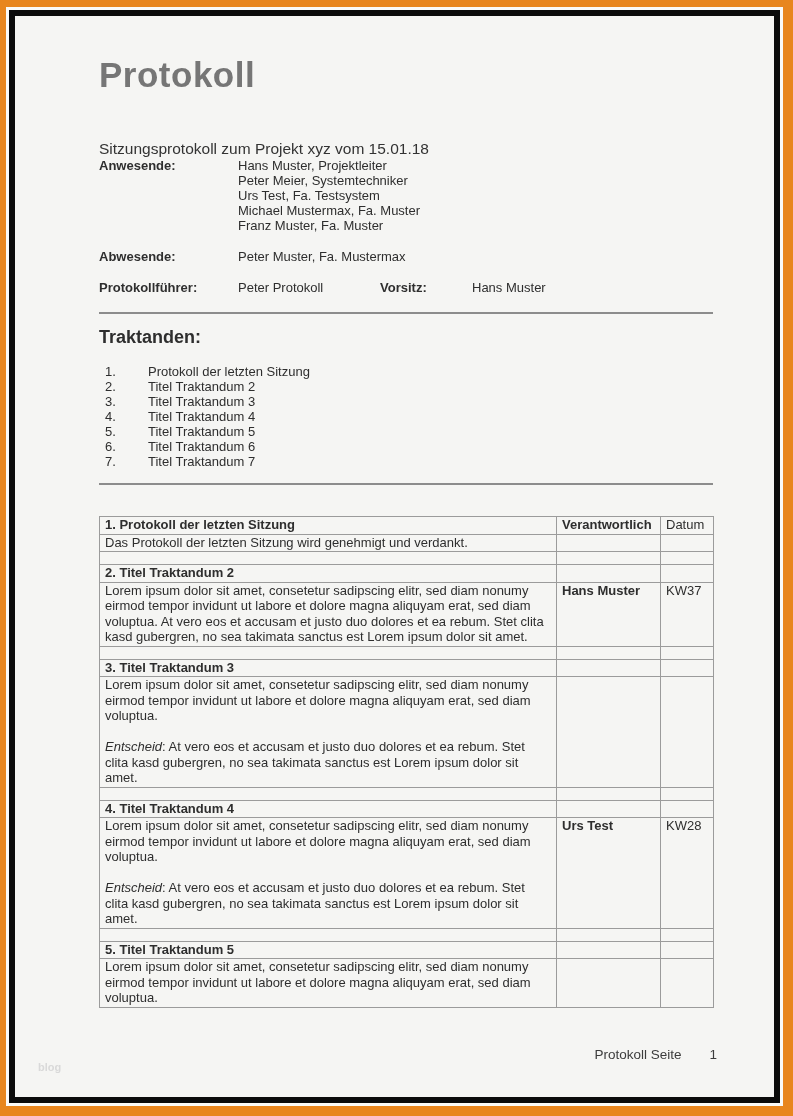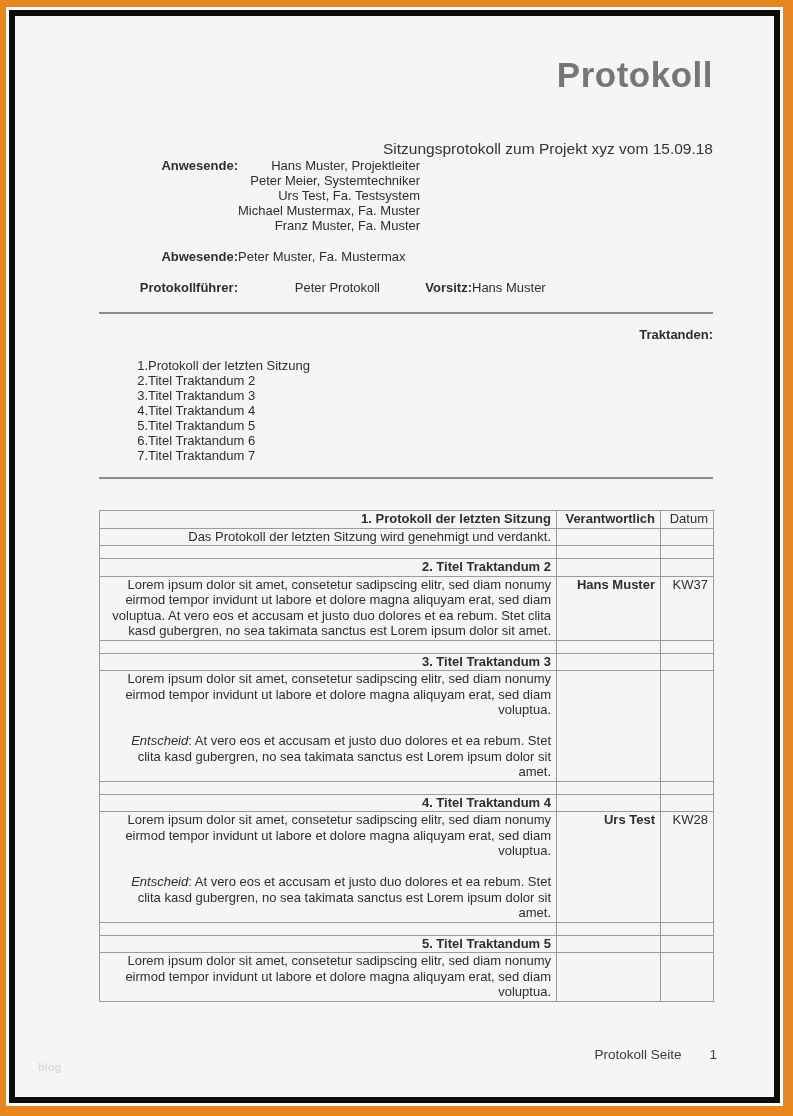--- a/index.html
+++ b/index.html
@@ -6,21 +6,20 @@
   html, body { margin: 0; padding: 0; }
   body {
     width: 793px; height: 1116px; position: relative;
     font-family: "Liberation Sans", sans-serif;
     background: #ffffff;
   }
   .frame {
     position: absolute; inset: 0;
     background: #E8861E;
     padding: 10px 13px 13px 9px;
-    text-align: right;
   }
   .page {
     width: 100%; height: 100%;
     background: #f5f5f3;
     border: 6px solid #0b0b0b;
     outline: 3px solid #fafaf8;
     position: relative;
     overflow: hidden;
   }
   .content {
@@ -40,21 +39,21 @@
   .meta { font-size: 13px; line-height: 15px; }
   .meta-row { display: flex; align-items: flex-start; }
   .meta-row + .meta-row { margin-top: 16px; }
   .meta-label { width: 139px; flex: 0 0 139px; font-weight: bold; }
   .meta-label2 { width: 92px; flex: 0 0 92px; font-weight: bold; }
   .meta-value-mid { width: 142px; flex: 0 0 142px; }
   .rule {
     border: none; border-top: 2px solid #8c8c8c;
     margin: 17px 0 0 0; width: 614px;
   }
-  .trakt-label { margin-top: 13px; font-size: 13px; font-weight: bold; }
+  .trakt-label { margin-top: 13px; font-size: 18px; font-weight: bold; }
   .trakt-list { list-style: none; margin: 16px 0 0 0; padding: 0 0 0 6px; font-size: 13px; line-height: 15px; }
   .trakt-item { display: flex; }
   .trakt-num { width: 43px; flex: 0 0 43px; }
   .rule2 { margin-top: 14px; }
   table.protocol {
     margin-top: 31px; width: 614px;
     border-collapse: collapse;
     font-size: 13px; line-height: 15.5px; color: #2e2e2e;
     table-layout: fixed;
   }
@@ -83,21 +82,21 @@
 </style>
 </head>
 <body>
 
 <div class="frame">
   <div class="page">
     <div class="content">
 
       <h1 class="doc-title">Protokoll</h1>
 
-      <div class="subtitle">Sitzungsprotokoll zum Projekt xyz vom 15.09.18</div>
+      <div class="subtitle">Sitzungsprotokoll zum Projekt xyz vom 15.01.18</div>
 
       <div class="meta">
         <div class="meta-row">
           <div class="meta-label">Anwesende:</div>
           <div id="anwesende-values">
               <div>Hans Muster, Projektleiter</div>
               <div>Peter Meier, Systemtechniker</div>
               <div>Urs Test, Fa. Testsystem</div>
               <div>Michael Mustermax, Fa. Muster</div>
               <div>Franz Muster, Fa. Muster</div>

